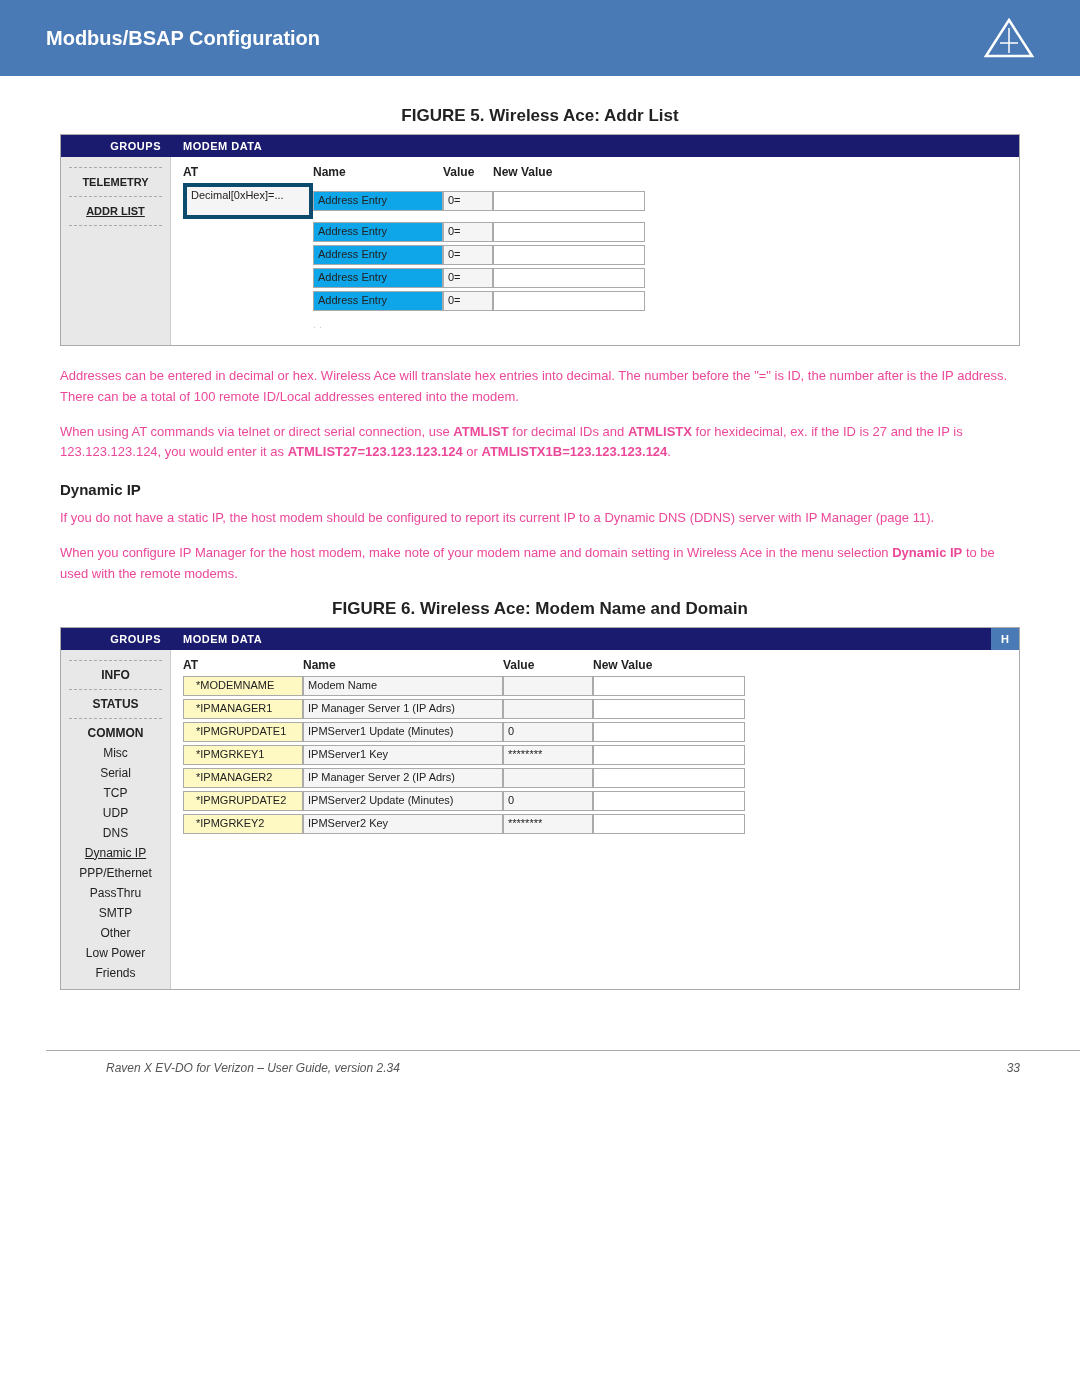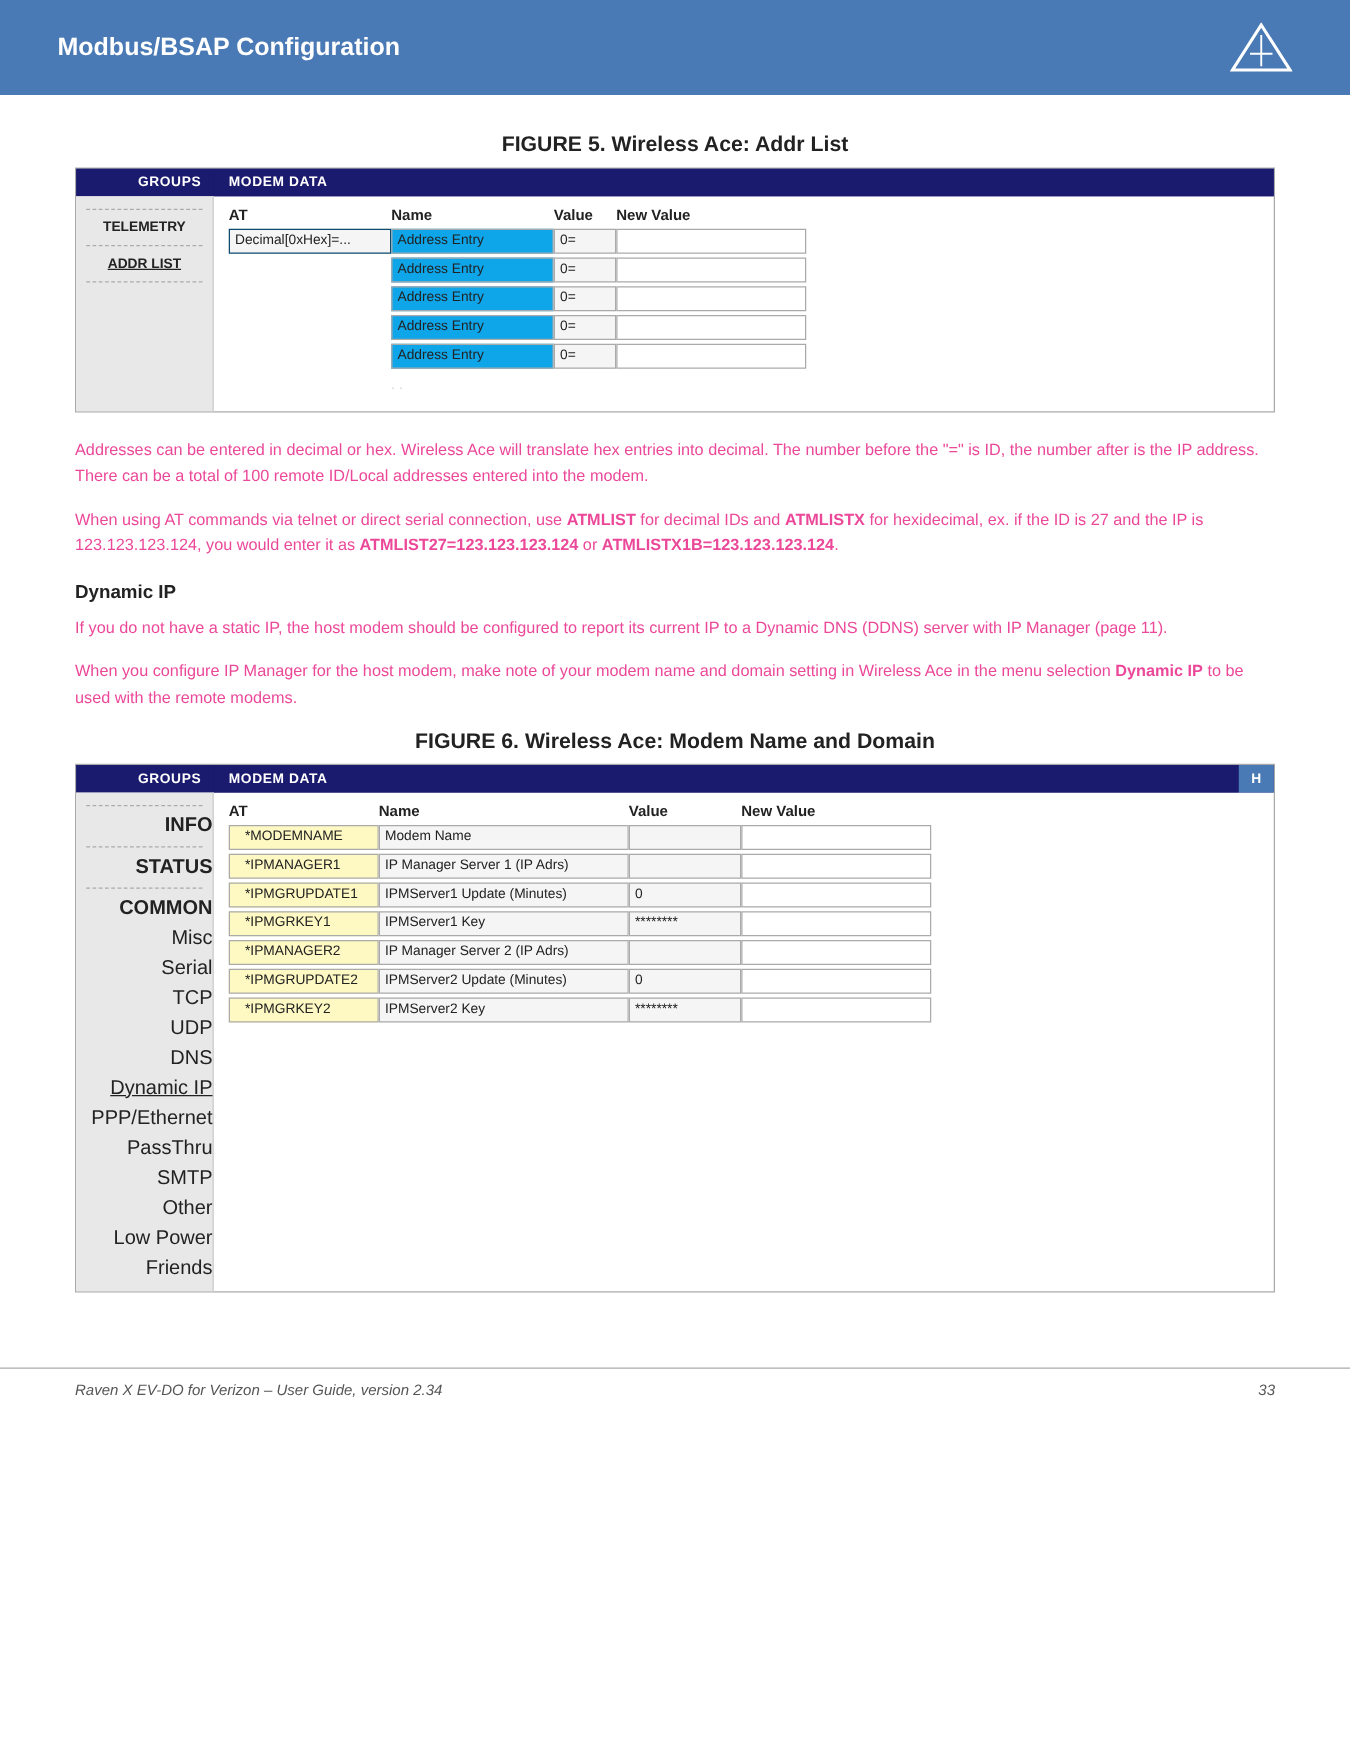--- a/index.html
+++ b/index.html
@@ -137,24 +137,24 @@
 
     
     .data-row {
       display: flex;
       align-items: center;
       margin-bottom: 3px;
     }
     .cell-at {
       min-width: 130px;
       font-size: 11px;
-      border: 1px solid #0c4a6e;
+      border: 4px solid #0c4a6e;
       background: #f5f5f5;
       padding: 2px 4px;
-      height: 20px;
+      height: 36px;
     }
     .cell-name {
       min-width: 130px;
       font-size: 11px;
       border: 1px solid #aaa;
       background: #0ea5e9;
       padding: 2px 4px;
       height: 20px;
     }
     .cell-value {
@@ -196,20 +196,21 @@
 
     
     .page-footer {
       border-top: 1px solid #aaa;
       padding: 10px 60px;
       display: flex;
       justify-content: space-between;
       font-size: 12px;
       color: #555;
       font-style: italic;
+      margin-left: 46px;
     }
 
     
     .data-row-2 {
       display: flex;
       align-items: center;
       margin-bottom: 3px;
     }
     .cell2-at {
       min-width: 120px;
@@ -242,23 +243,23 @@
       background: #fff;
       padding: 2px 4px;
       height: 20px;
     }
     .col2-at { min-width: 120px; font-weight: bold; font-size:12px; }
     .col2-name { min-width: 200px; font-weight: bold; font-size:12px; }
     .col2-value { min-width: 90px; font-weight: bold; font-size:12px; }
     .col2-newvalue { min-width: 110px; font-weight: bold; font-size:12px; }
 
     .sidebar2-item {
-      text-align: right;
-      padding: 3px 0;
-      font-size: 16px;
+      text-align: center;
+      padding: 3px 12px;
+      font-size: 12px;
       cursor: pointer;
       color: #222;
     }
     .sidebar2-item.bold { font-weight: bold; }
     .sidebar2-item.underline { text-decoration: underline; }
     .sidebar2-item.normal { font-weight: normal; }
   </style>
 </head>
 <body>
 

